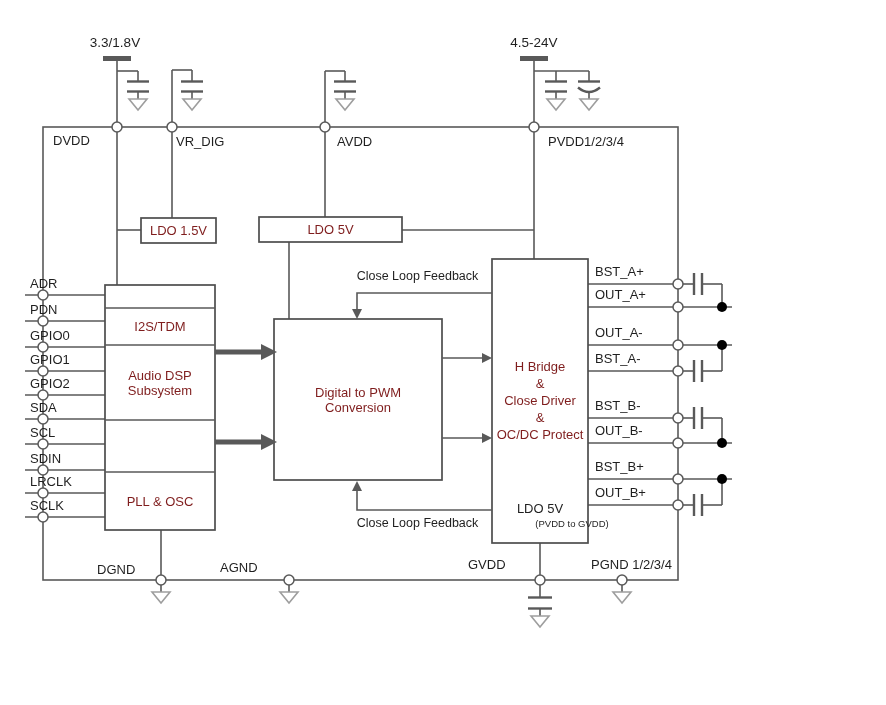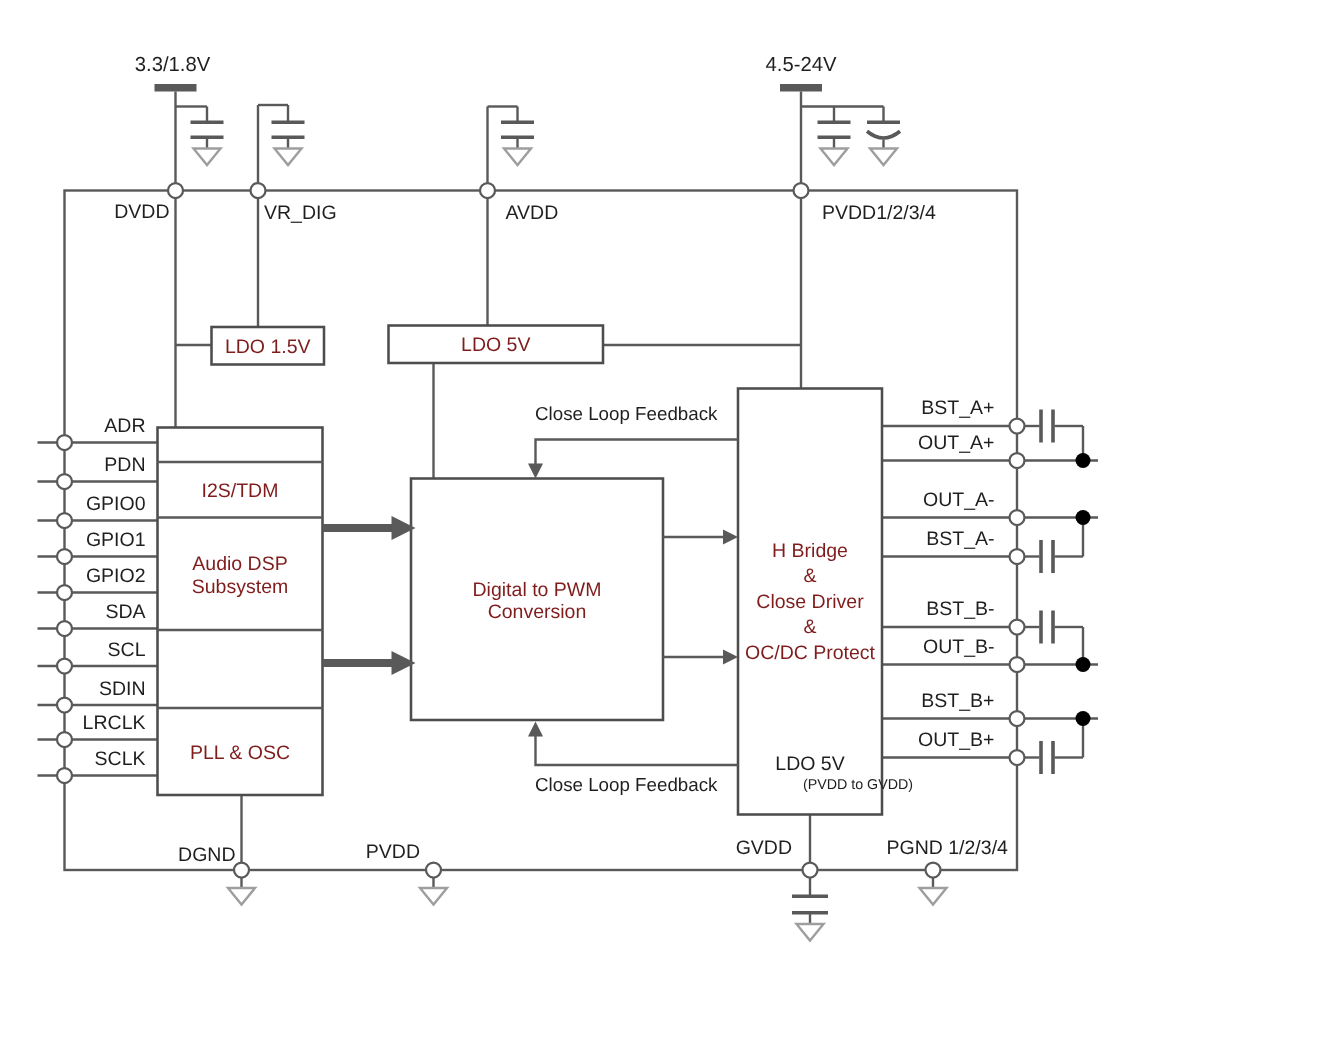--- a/index.html
+++ b/index.html
@@ -10,21 +10,21 @@
   .thick{stroke:#595959;stroke-width:5.2;fill:none;}
   .plate{stroke:#595959;stroke-width:2.4;fill:none;}
   .bar{fill:#595959;stroke:none;}
   .box{fill:#ffffff;stroke:#4d4d4d;stroke-width:1.7;}
   .node{fill:#ffffff;stroke:#595959;stroke-width:1.5;}
   .dot{fill:#000000;stroke:none;}
   .head{fill:#595959;stroke:none;}
   .gnd{fill:none;stroke:#9e9e9e;stroke-width:1.6;}
   .spk{fill:#ffffff;stroke:#595959;stroke-width:1.7;}
   .label{position:absolute;font-size:13px;line-height:1.2;color:#1f1f1f;white-space:nowrap;}
-  .r{text-align:right;}
+  .r{text-align:left;}
   .c{text-align:center;}
   .blk{position:absolute;display:flex;flex-direction:column;align-items:center;justify-content:center;
        text-align:center;font-size:13px;color:#7f1d1d;}
   .hb span{display:block;line-height:17px;}
   .small{font-size:9.5px;padding-left:32px;}
   .fb{font-size:12.5px;}
   .sup{font-size:13.5px;}
 </style>
 </head>
 <body>
@@ -297,21 +297,21 @@
 <div class="label r" style="left:595px;top:264px;width:68px;">BST_A+</div>
 <div class="label r" style="left:595px;top:287px;width:68px;">OUT_A+</div>
 <div class="label r" style="left:595px;top:325px;width:68px;">OUT_A-</div>
 <div class="label r" style="left:595px;top:351px;width:68px;">BST_A-</div>
 <div class="label r" style="left:595px;top:398px;width:68px;">BST_B-</div>
 <div class="label r" style="left:595px;top:423px;width:68px;">OUT_B-</div>
 <div class="label r" style="left:595px;top:459px;width:68px;">BST_B+</div>
 <div class="label r" style="left:595px;top:485px;width:68px;">OUT_B+</div>
 
 <div class="label r" style="left:97px;top:562px;width:60px;">DGND</div>
-<div class="label r" style="left:220px;top:560px;width:60px;">PVDD</div>
+<div class="label r" style="left:220px;top:560px;width:60px;">AGND</div>
 <div class="label r" style="left:468px;top:557px;width:60px;">GVDD</div>
 <div class="label" style="left:591px;top:557px;width:95px;">PGND 1/2/3/4</div>
 
 <div class="blk" style="left:141px;top:218px;width:75px;height:25px;">LDO 1.5V</div>
 <div class="blk" style="left:259px;top:217px;width:143px;height:25px;">LDO 5V</div>
 <div class="blk" style="left:105px;top:308px;width:110px;height:37px;">I2S/TDM</div>
 <div class="blk" style="left:105px;top:345px;width:110px;height:75px;">
   <span>Audio DSP</span>
   <span>Subsystem</span>
 </div>

